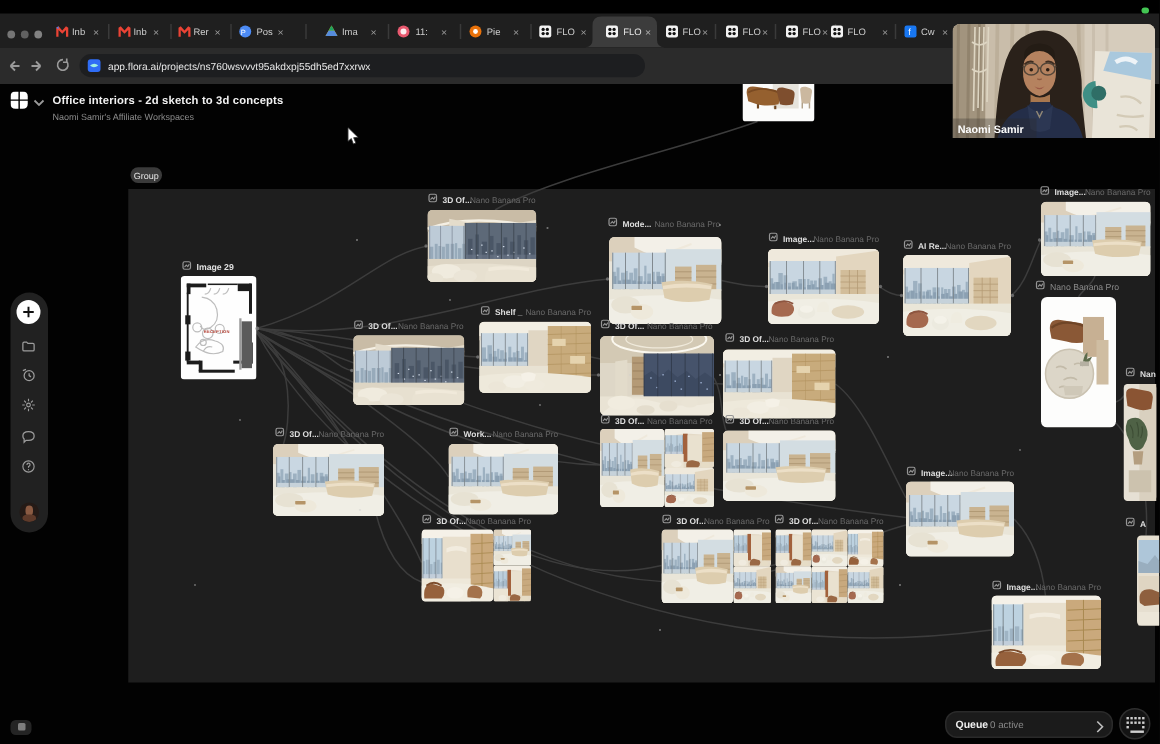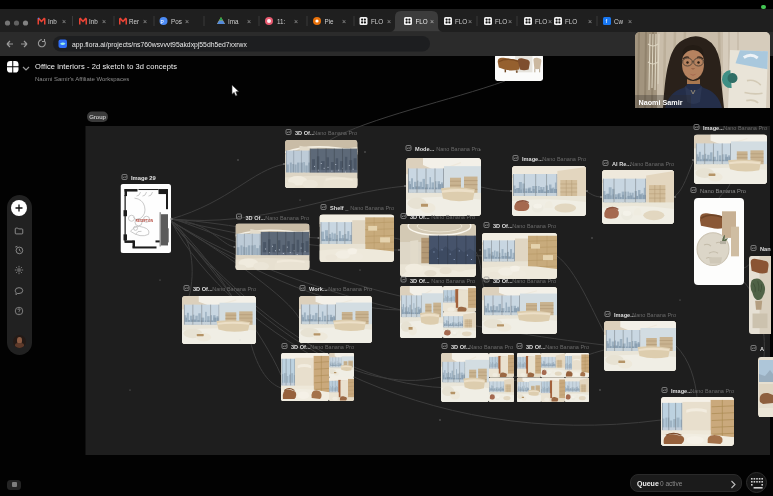--- a/index.html
+++ b/index.html
@@ -828,21 +828,21 @@
     <g fill="#fff">
       <path d="M11,0 L11,11 L0,11 L0,7 Q0,0 7,0 Z"></path>
       <path d="M13,0 L13,11 L24,11 L24,7 Q24,0 17,0 Z"></path>
       <path d="M11,24 L11,13 L0,13 L0,17 Q0,24 7,24 Z"></path>
       <path d="M13,24 L13,13 L24,13 L24,17 Q24,24 17,24 Z"></path>
     </g>
   </svg>
   <svg class="abs" style="left:21.5px;top:11px" width="8" height="5" viewBox="0 0 8 5">
         <path d="M1,1 L4,4 L7,1" stroke="#9a9a9a" fill="none" stroke-width="1.2"></path>
       </svg>
-  <div class="abs" style="left:35px;top:7px;font-size:7.5px;font-weight:normal;color:#f2f2f2;letter-spacing:0.1px">Office interiors - 2d sketch to 3d concepts</div>
+  <div class="abs" style="left:35px;top:7px;font-size:7.5px;font-weight:bold;color:#f2f2f2;letter-spacing:0.1px">Office interiors - 2d sketch to 3d concepts</div>
   <div class="abs" style="left:35px;top:21px;font-size:6px;color:#8d8d8d">Naomi Samir's Affiliate Workspaces</div>
 </div>
 
 <svg class="abs" style="left:231px;top:85px;z-index:6" width="9" height="12" viewBox="0 0 9 12">
  <path d="M1,0 L1,9.2 L3.2,7.4 L4.6,11 L6.2,10.3 L4.8,6.8 L7.8,6.6 Z" fill="#fff" stroke="#333" stroke-width="0.6"></path>
 </svg>
 
 <div class="abs" style="left:6.5px;top:195px;width:25px;height:159.5px;background:#212121;border-radius:12.5px;z-index:3"></div>
 <div class="abs" style="left:10.8px;top:199.6px;width:16px;height:16px;border-radius:50%;background:#fff;z-index:4"></div>
 <svg class="abs" style="left:10.8px;top:199.6px;z-index:5" width="16" height="16" viewBox="0 0 16 16">
@@ -1049,21 +1049,21 @@
     <path d="M44.5,41 a3.5,3.5 0 1 1 -2.5,-1.2 M44.5,39 L44.5,41.5 L42,41.5" stroke-width="1.1"></path>
   </g>
   <rect x="53" y="36" width="377" height="15.5" rx="7.75" fill="#1d1e20"></rect>
   <g transform="translate(58.5,39.5)">
         <rect width="8.5" height="8.5" rx="2" fill="#2f6df6"></rect>
         <path d="M1.5,4.2 q3,-2.4 5.5,0 q-3,2.4 -5.5,0 Z" fill="#9ff0e2"></path>
       </g>
   <text x="72" y="46.8" font-size="6.8" fill="#e8e8e8" font-family="Liberation Sans,sans-serif">app.flora.ai/projects/ns760wsvvvt95akdxpj55dh5ed7xxrwx</text>
 </svg>
 
-<div class="abs" style="left:635px;top:32px;width:135px;height:92px;border-radius:5px;overflow:hidden;z-index:20">
+<div class="abs" style="left:635px;top:16px;width:135px;height:92px;border-radius:5px;overflow:hidden;z-index:20">
  <svg width="135" height="76" viewBox="0 0 135 76">
   <rect width="135" height="76" fill="#c6baa7"></rect>
   <rect x="0" y="0" width="22" height="76" fill="#a2947e"></rect>
   <g stroke="#91836d" stroke-width="2">
           <line x1="4" y1="0" x2="3" y2="76"></line>
           <line x1="11" y1="0" x2="10" y2="76"></line>
           <line x1="18" y1="0" x2="17" y2="76"></line>
         </g>
   <rect x="22" y="0" width="66" height="76" fill="#c9bdaa"></rect>
   <g stroke="#bcaf9a" stroke-width="2.5">

